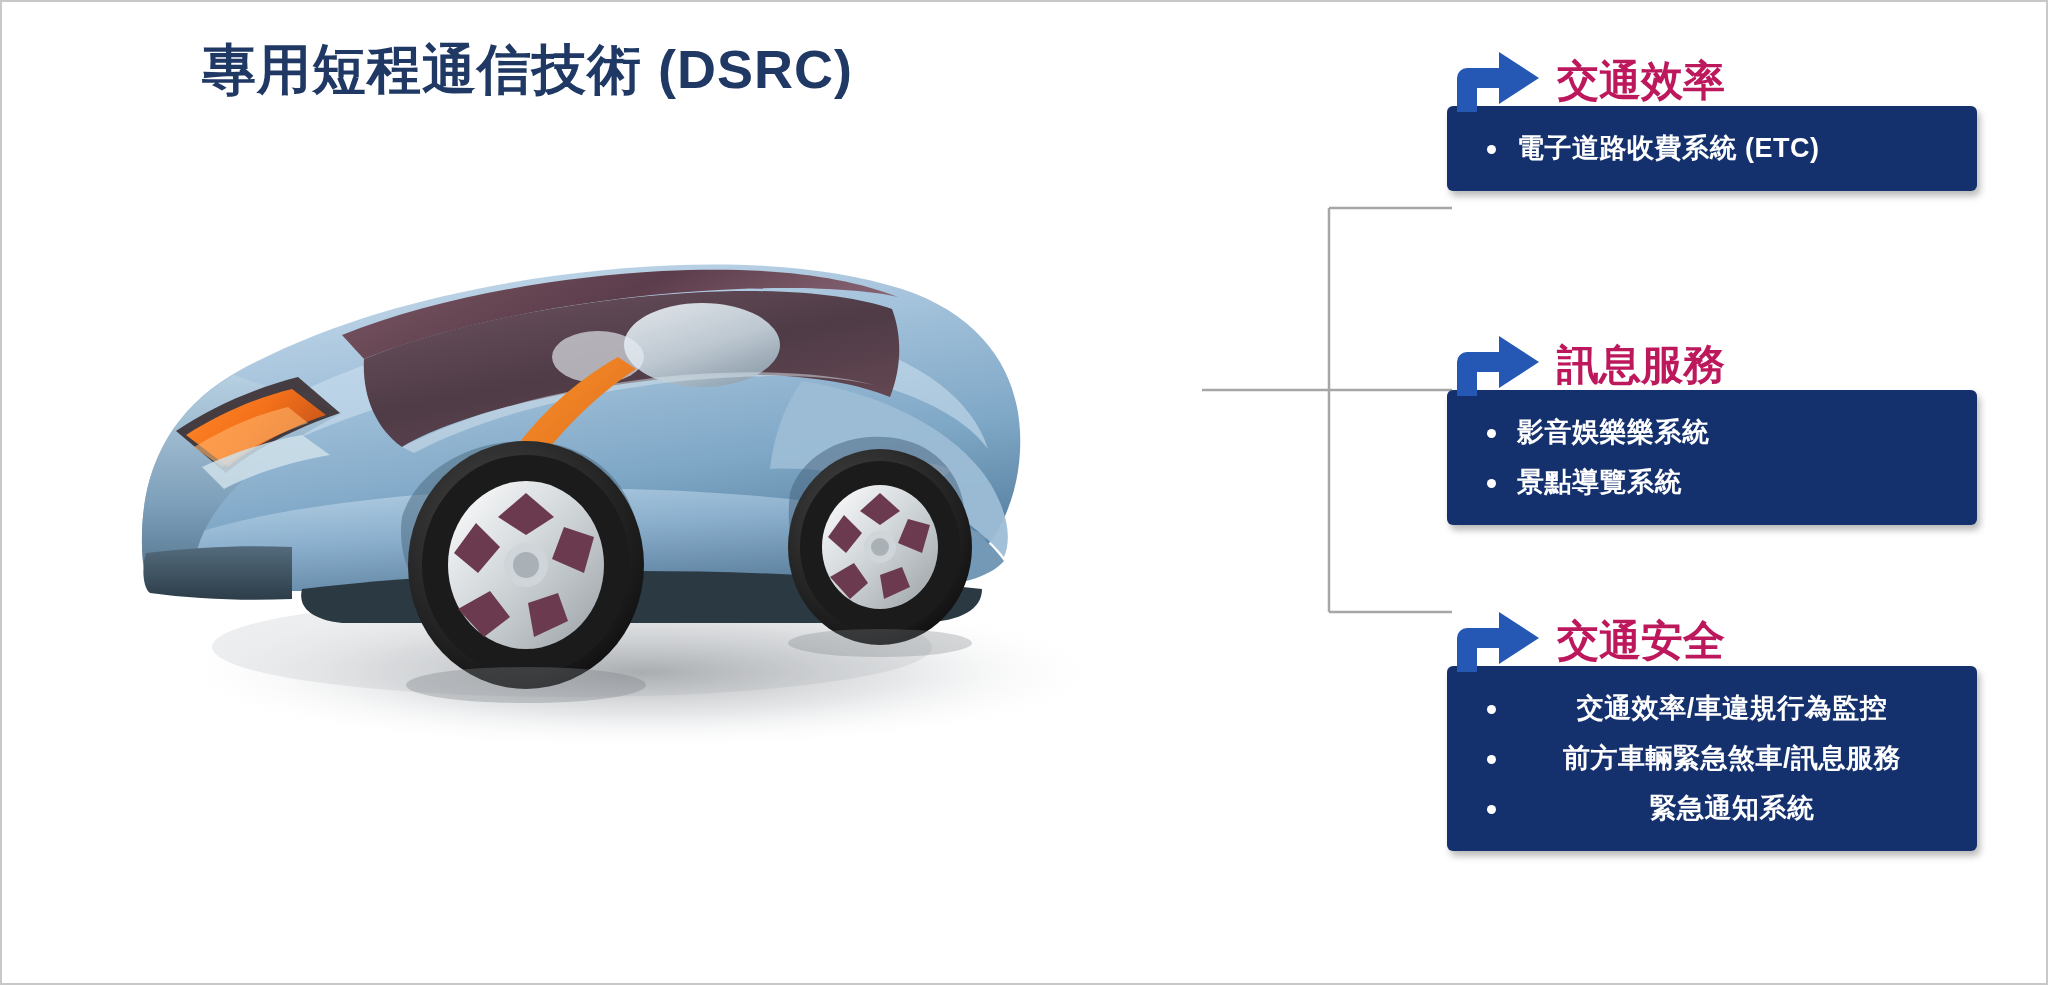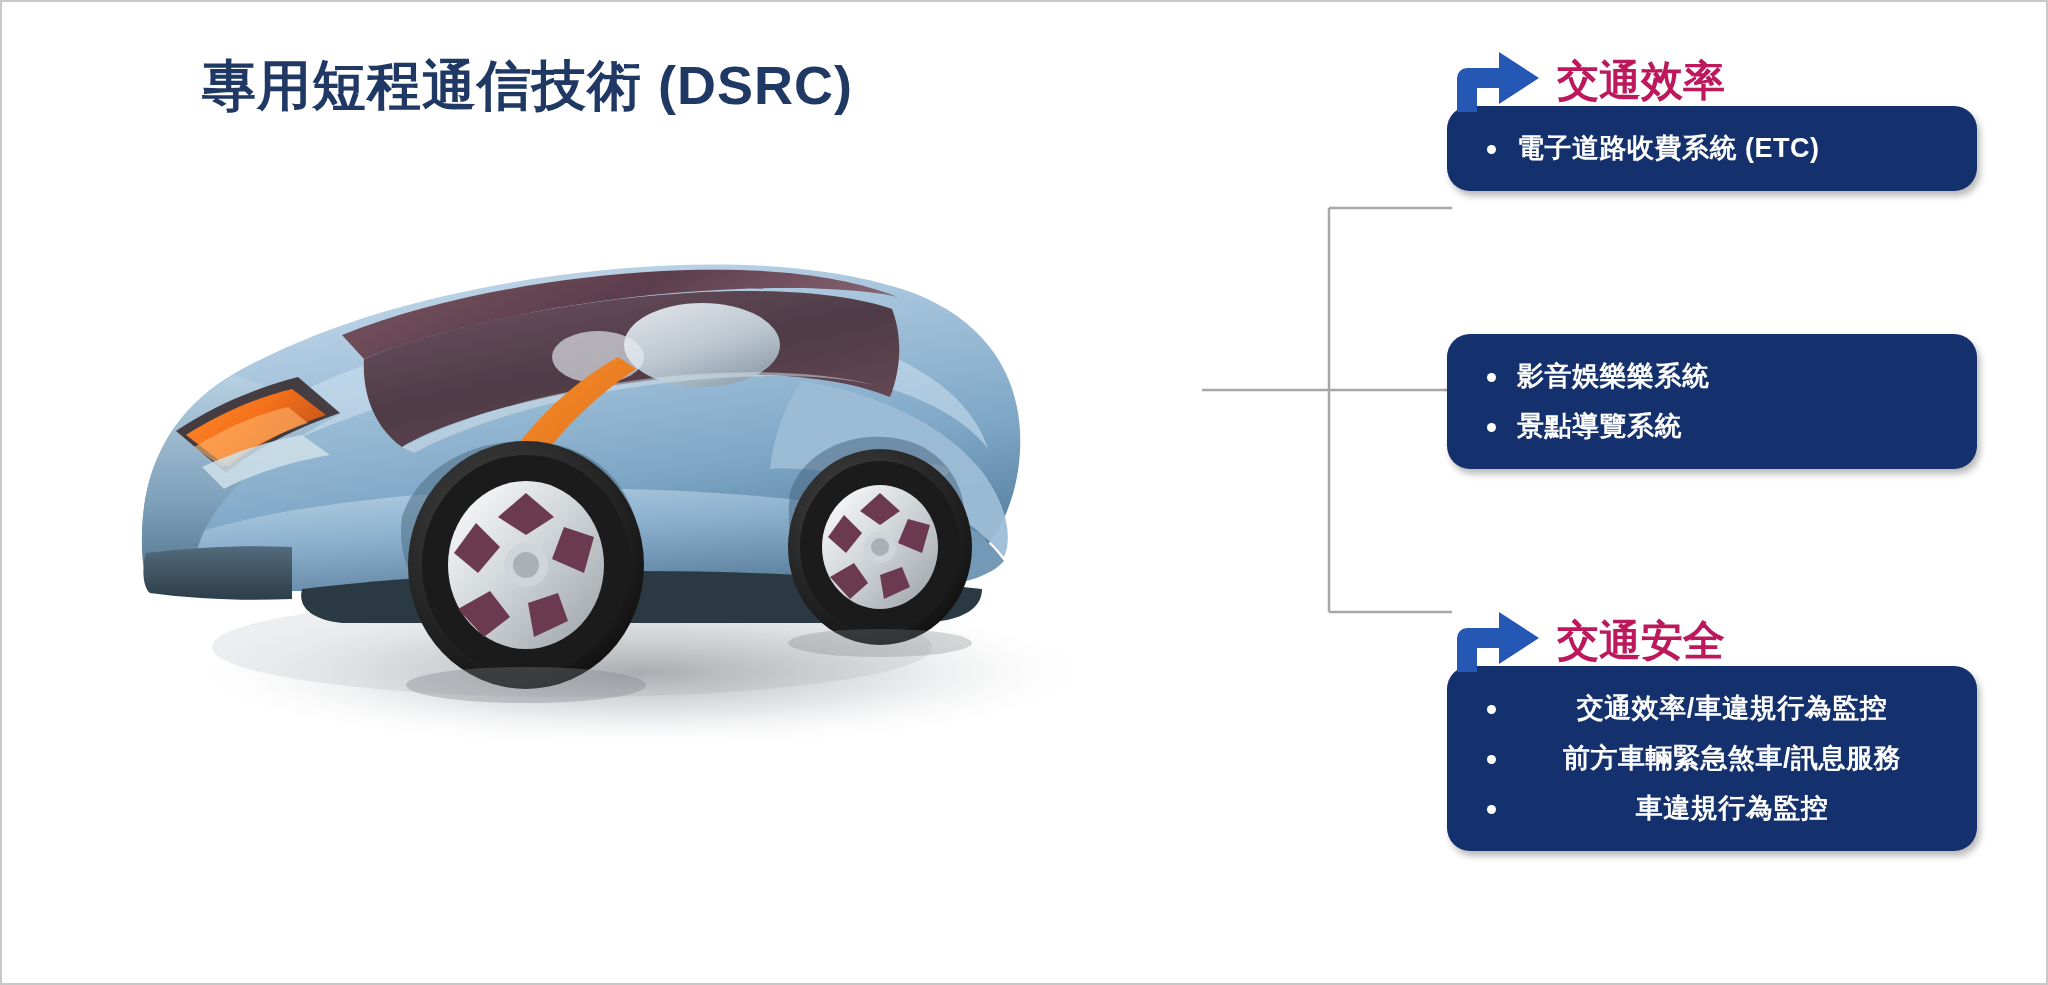--- a/index.html
+++ b/index.html
@@ -10,21 +10,21 @@
   .slide{
     position:relative;width:2048px;height:985px;
     background:#ffffff;
     border:2px solid #c8c8c8;
     box-sizing:border-box;
     overflow:hidden;
   }
 
   
   .title{
-    position:absolute;left:200px;top:48px;
+    position:absolute;left:200px;top:32px;
     font-size:54px;font-weight:700;
     color:#1f3864;letter-spacing:1px;
     white-space:nowrap;
   }
 
   
   .car-wrap{
     position:absolute;left:100px;top:215px;
     width:1180px;height:560px;
   }
@@ -53,21 +53,21 @@
   .head-label{
     font-size:42px;font-weight:700;
     color:#be185d;white-space:nowrap;
     line-height:1;
   }
 
   .panel{
     position:relative;
     width:530px;
     background:#14316e;
-    border-radius:23px;
+    border-radius:6px;
     box-shadow:3px 5px 7px rgba(0,0,0,0.28);
     padding:26px 30px 26px 34px;
     box-sizing:border-box;
     z-index:2;
   }
   .panel ul{margin:0;padding:0;list-style:none;}
   .panel li{
     position:relative;
     color:#ffffff;
     font-size:27px;
@@ -295,20 +295,28 @@
       <span class="head-label">交通效率</span>
     </div>
     <div class="panel">
       <ul>
         <li>電子道路收費系統 (ETC)</li>
       </ul>
     </div>
   </div>
 
   <div class="branch" id="branch-2">
+    <div class="branch-head">
+      <span class="arrow-icon">
+        <svg viewBox="0 0 92 62" xmlns="http://www.w3.org/2000/svg">
+          <path d="M6,62 L6,28 A10,10 0 0 1 16,18 L48,18 L48,2 L88,28 L48,54 L48,38 L26,38 L26,62 Z" fill="#2458b4"></path>
+        </svg>
+      </span>
+      <span class="head-label">訊息服務</span>
+    </div>
     <div class="panel">
       <ul>
         <li>影音娛樂樂系統</li>
         <li>景點導覽系統</li>
       </ul>
     </div>
   </div>
 
   <div class="branch" id="branch-3">
     <div class="branch-head">
@@ -316,18 +324,18 @@
         <svg viewBox="0 0 92 62" xmlns="http://www.w3.org/2000/svg">
           <path d="M6,62 L6,28 A10,10 0 0 1 16,18 L48,18 L48,2 L88,28 L48,54 L48,38 L26,38 L26,62 Z" fill="#2458b4"></path>
         </svg>
       </span>
       <span class="head-label">交通安全</span>
     </div>
     <div class="panel">
       <ul>
         <li>交通效率/車違規行為監控</li>
         <li>前方車輛緊急煞車/訊息服務</li>
-        <li>車違規行為監控</li>
+        <li>緊急通知系統</li>
       </ul>
     </div>
   </div>
 
 </div>
 
 </body></html>

